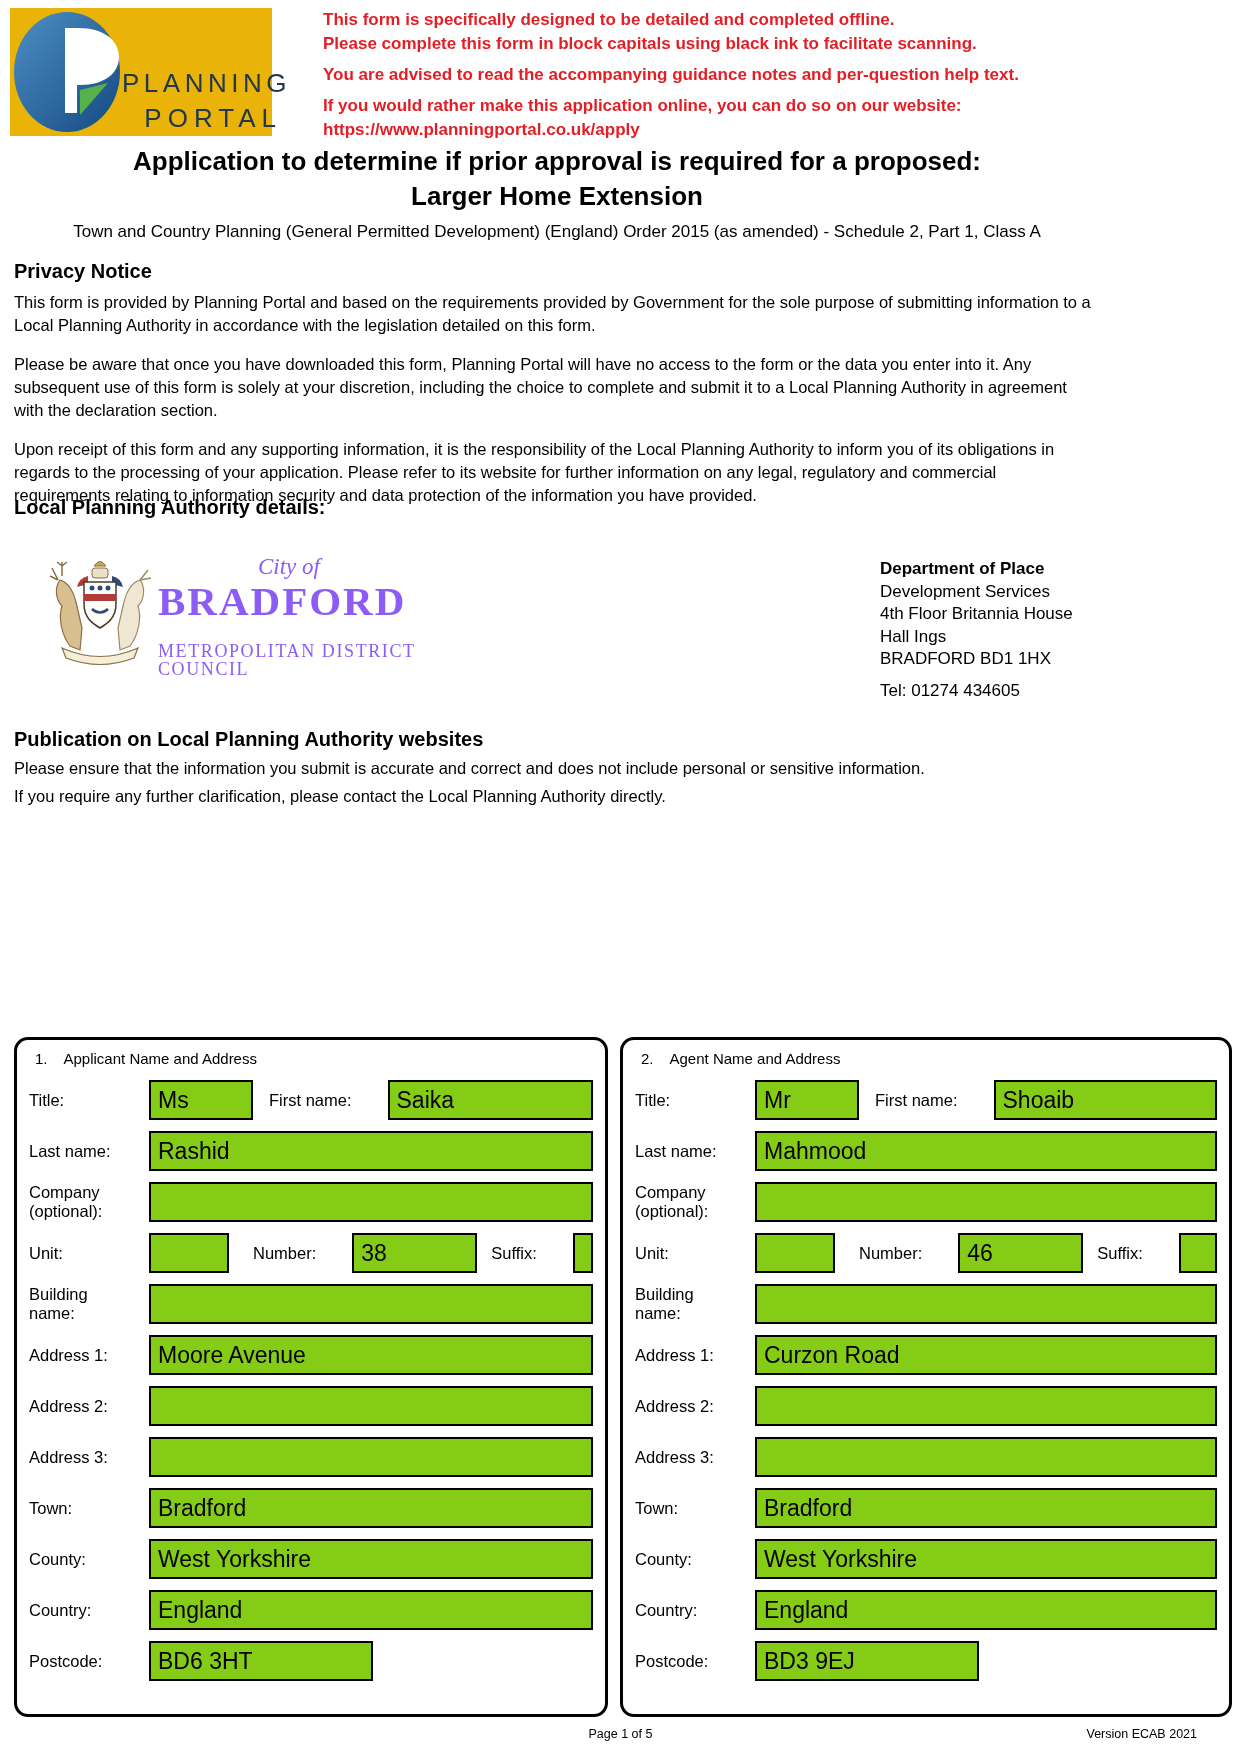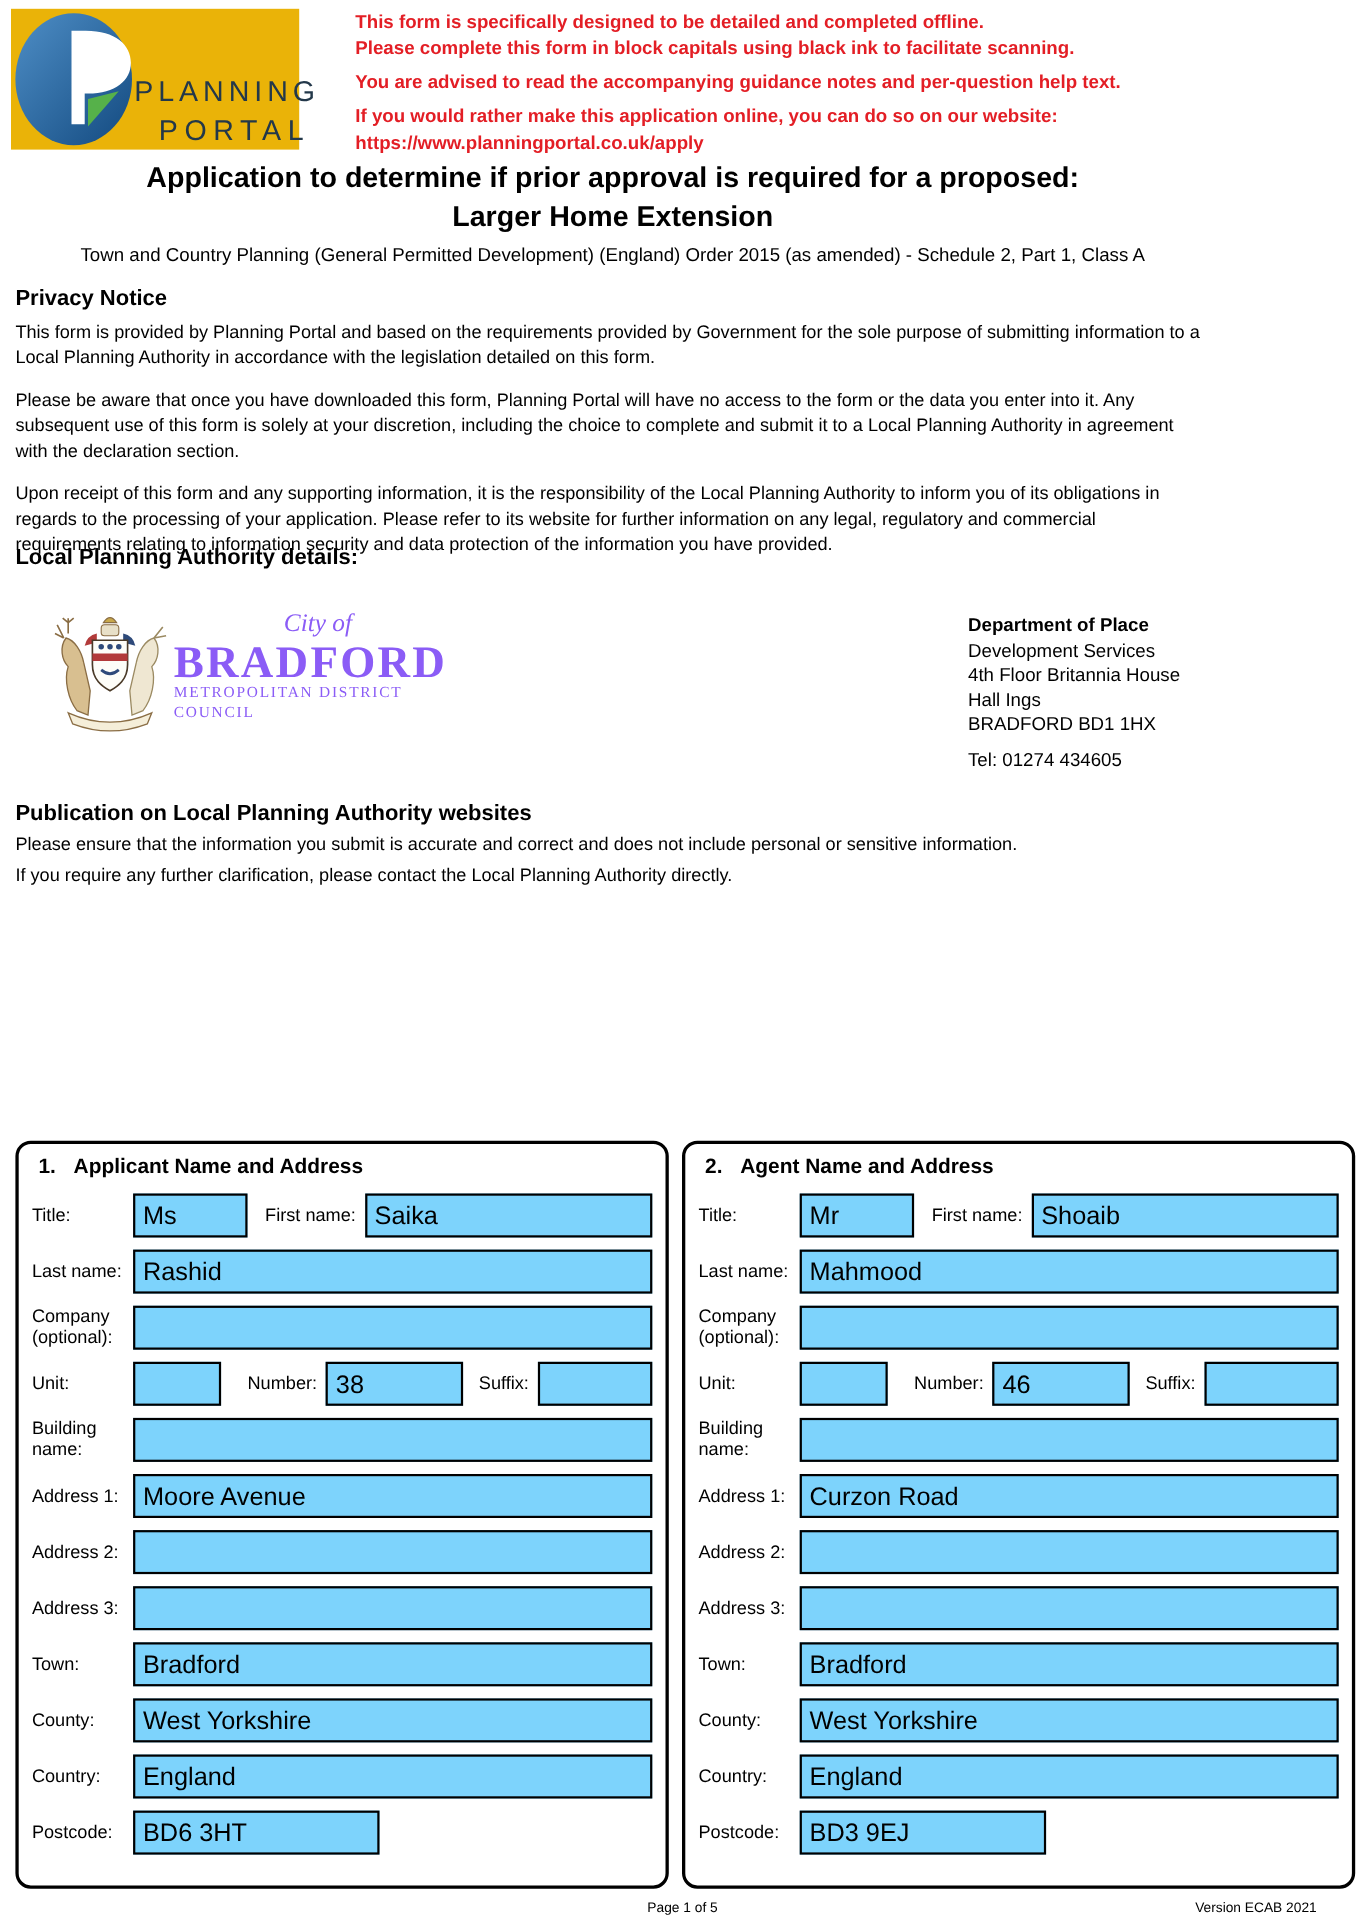--- a/index.html
+++ b/index.html
@@ -22,44 +22,44 @@
   
   .privacy{position:absolute;left:14px;top:258px;width:1078px;}
   .privacy h2,.sec-h2{margin:0;font-size:20px;font-weight:bold;line-height:26px;}
   .privacy p{margin:7px 0 16px 0;font-size:16.5px;line-height:23px;}
   
   .lpa-heading{position:absolute;left:14px;top:496px;margin:0;font-size:20px;font-weight:bold;}
   .bradford{position:absolute;left:48px;top:554px;display:flex;}
   .brad-text{margin-left:6px;width:262px;color:#8b5cf6;font-family:"Liberation Serif",serif;}
   .brad-city{font-style:italic;font-size:23px;text-align:center;line-height:26px;}
   .brad-name{font-size:41px;font-weight:bold;letter-spacing:2px;line-height:42px;}
-  .brad-sub{font-size:14px;letter-spacing:1.6px;line-height:18px;}
+  .brad-sub{font-size:18px;letter-spacing:1.6px;line-height:18px;margin-top:20px;}
   .dept{position:absolute;left:880px;top:558px;font-size:17px;line-height:22.5px;}
   .dept .b{font-weight:bold;}
   .dept .tel{margin-top:9px;}
   
   .publication{position:absolute;left:14px;top:726px;width:1080px;}
   .publication p{margin:5px 0 0 0;font-size:16.5px;line-height:23px;}
   
   .formbox{position:absolute;top:1037px;height:680px;border:3px solid #000;border-radius:14px;
            padding:6px 12px;box-sizing:border-box;background:#fff;}
   .box1{left:14px;width:594px;}
   .box2{left:620px;width:612px;}
-  .fhead{font-size:19px;font-weight:bold;padding:4px 0 2px 6px;}
+  .fhead{font-size:15px;font-weight:normal;padding:4px 0 2px 6px;}
   .fnum{margin-right:16px;}
   .frow{display:flex;align-items:center;margin-top:11px;}
   .flabel{flex:0 0 92px;font-size:16.5px;line-height:19px;}
   .flabel.two{display:flex;flex-direction:column;}
   .fmid{flex:0 0 auto;width:auto;}
   .fm-first{margin:0 8px 0 16px;}
   .fm-num{margin:0 8px 0 24px;}
   .fm-sfx{margin:0 8px 0 14px;}
-  .finput{height:40px;border:2px solid #000;box-sizing:border-box;background:#7dd3fc;
+  .finput{height:40px;border:2px solid #000;box-sizing:border-box;background:#84cc16;
           font-size:23px;line-height:36px;padding:0 7px;display:flex;align-items:center;
-          overflow:hidden;white-space:nowrap;}
+          overflow:hidden;white-space:nowrap;margin-left:28px;}
   .grow{flex:1;}
   .w-title{width:104px;flex:0 0 104px;}
   .w-unit{width:80px;flex:0 0 80px;}
   .w-number{width:125px;flex:0 0 125px;}
   .w-suffix{flex:1;max-width:130px;}
   .w-postcode{width:224px;flex:0 0 224px;}
   
   .footer-page{position:absolute;left:0;top:1727px;width:100%;text-align:center;font-size:12.5px;}
   .footer-version{position:absolute;right:44px;top:1727px;font-size:12.5px;}
 </style>

